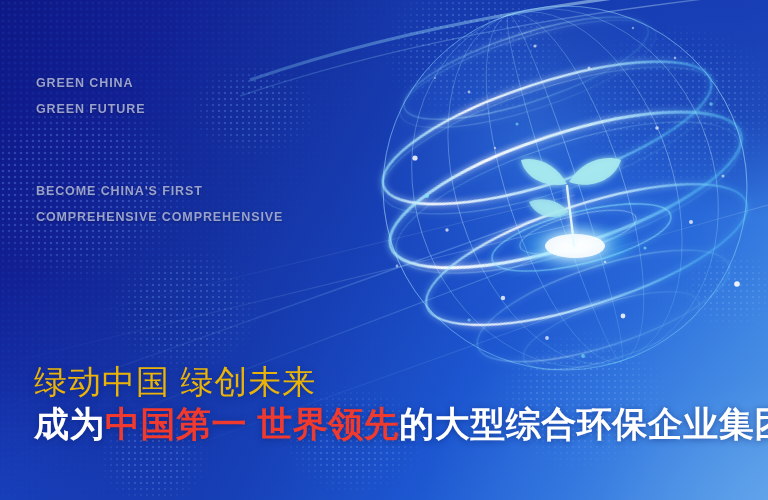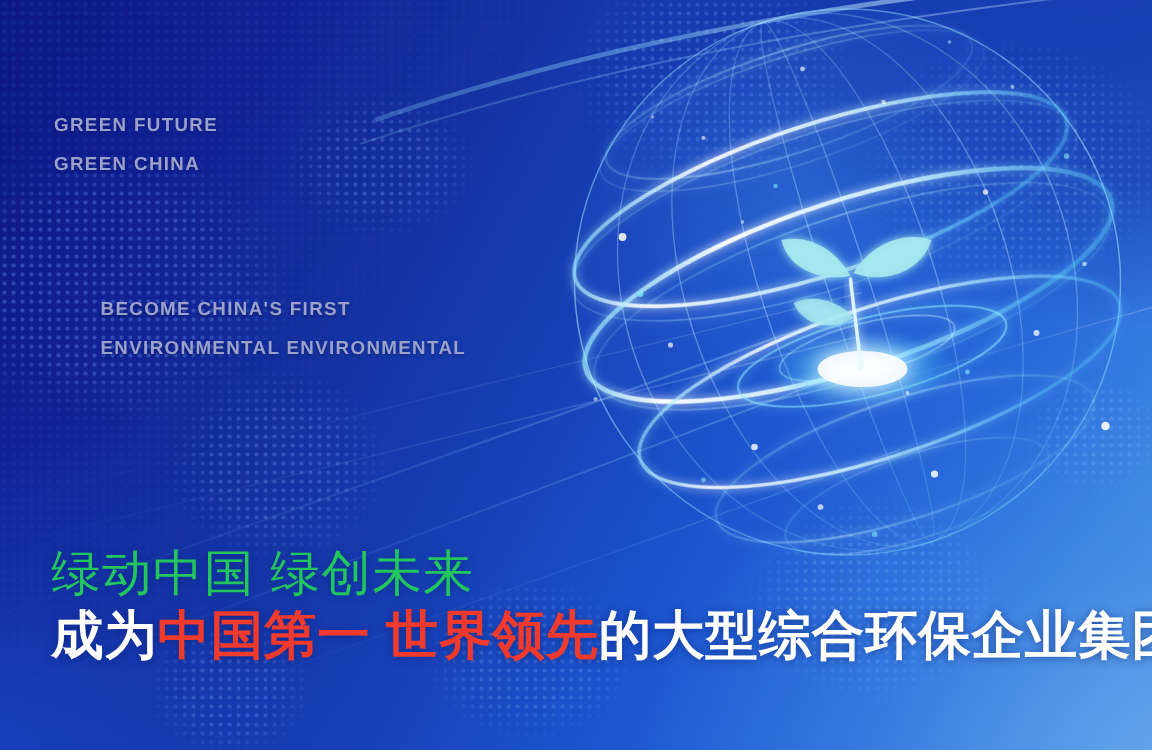--- a/index.html
+++ b/index.html
@@ -116,33 +116,33 @@
   .tagline-block {
     position: absolute;
     color: #9aa2cc;
     font-weight: bold;
     letter-spacing: 0.9px;
     text-shadow: 0 1px 2px rgba(0,0,0,0.25);
   }
   #slogan-en-block { left: 36px; top: 70px; }
   #slogan-en-block .line { font-size: 12.5px; line-height: 26px; }
 
-  #mission-en-block { left: 36px; top: 193px; margin-left: 31px; }
+  #mission-en-block { left: 36px; top: 178px; }
   #mission-en-block .line { font-size: 12.5px; line-height: 26px; }
 
   #headline {
     position: absolute;
     left: 34px;
     top: 362px;
     width: 720px;
   }
   .headline-line1 {
     font-size: 33px;
     font-weight: 300;
-    color: #22c55e;
+    color: #eab308;
     letter-spacing: 1px;
     line-height: 40px;
     white-space: nowrap;
     text-shadow: 0 1px 6px rgba(10,30,110,0.55);
   }
   .headline-line2 {
     font-size: 35px;
     font-weight: 700;
     color: #ffffff;
     letter-spacing: 0.5px;
@@ -315,27 +315,27 @@
           <circle cx="80" cy="60" r="1.6" opacity="0.65"></circle>
           <circle cx="146" cy="-84" r="1.8" opacity="0.6"></circle>
           <circle cx="-96" cy="132" r="1.6" opacity="0.6"></circle>
           <circle cx="18" cy="168" r="1.9" opacity="0.6"></circle>
         </g>
       </g>
     </svg>
   </div>
 
   <div id="slogan-en-block" class="tagline-block">
+    <div class="line">GREEN CHINA</div>
     <div class="line">GREEN FUTURE</div>
-    <div class="line">GREEN CHINA</div>
   </div>
 
   <div id="mission-en-block" class="tagline-block">
     <div class="line">BECOME CHINA'S FIRST</div>
-    <div class="line">ENVIRONMENTAL ENVIRONMENTAL</div>
+    <div class="line">COMPREHENSIVE COMPREHENSIVE</div>
   </div>
 
   <div id="headline">
     <div class="headline-line1">绿动中国 绿创未来</div>
     <div class="headline-line2"><span>成为</span><span class="hl-red">中国第一 世界领先</span><span>的大型综合环保企业集团</span></div>
   </div>
 
 </div>
 
 </body></html>

